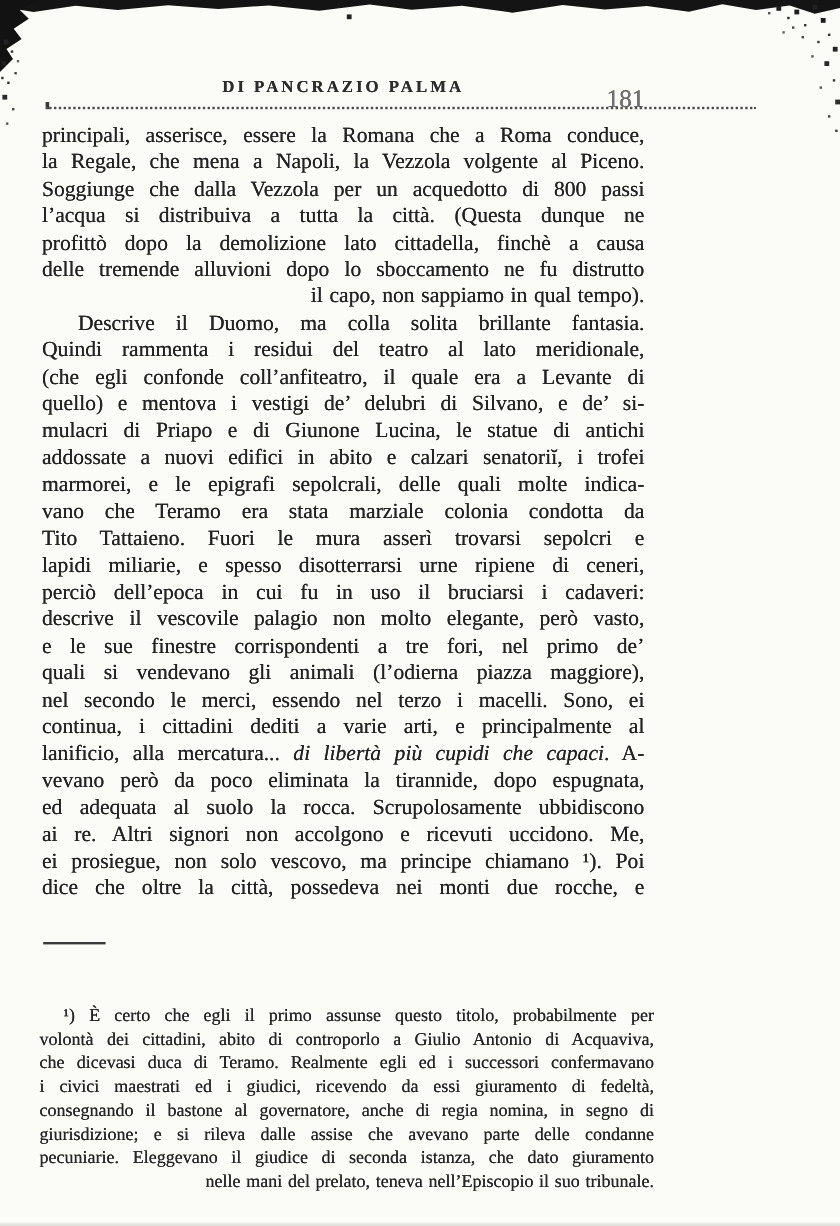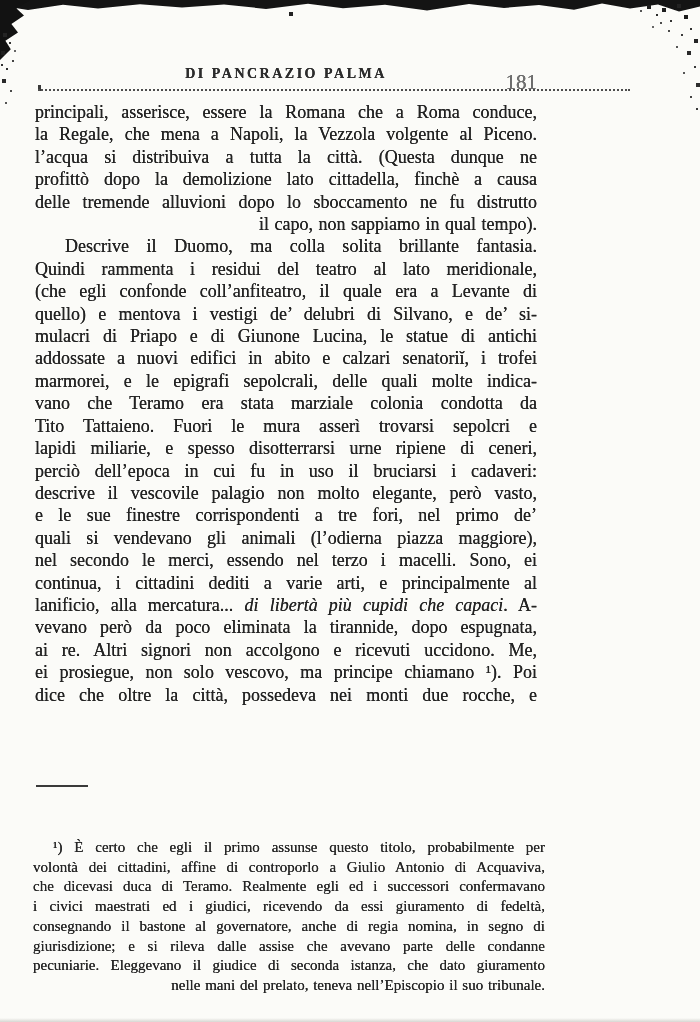--- a/index.html
+++ b/index.html
@@ -91,20 +91,21 @@
   <div class="running-header">
     <span>DI PANCRAZIO PALMA</span>
   </div>
   <div class="page-number">181</div>
   <div class="rule-tick"></div>
   <div class="dotted-rule"></div>
 
   <div class="body-text" id="body-lines">
       <div class="tline just">principali, asserisce, essere la Romana che a Roma conduce,</div>
       <div class="tline just">la Regale, che mena a Napoli, la Vezzola volgente al Piceno.</div>
+      <div class="tline just">Soggiunge che dalla Vezzola per un acquedotto di 800 passi</div>
       <div class="tline just">l’acqua si distribuiva a tutta la città. (Questa dunque ne</div>
       <div class="tline just">profittò dopo la demolizione lato cittadella, finchè a causa</div>
       <div class="tline just">delle tremende alluvioni dopo lo sboccamento ne fu distrutto</div>
       <div class="tline">il capo, non sappiamo in qual tempo).</div>
       <div class="tline just ind">Descrive il Duomo, ma colla solita brillante fantasia.</div>
       <div class="tline just">Quindi rammenta i residui del teatro al lato meridionale,</div>
       <div class="tline just">(che egli confonde coll’anfiteatro, il quale era a Levante di</div>
       <div class="tline just">quello) e mentova i vestigi de’ delubri di Silvano, e de’ si-</div>
       <div class="tline just">mulacri di Priapo e di Giunone Lucina, le statue di antichi</div>
       <div class="tline just">addossate a nuovi edifici in abito e calzari senatoriĭ, i trofei</div>
@@ -113,29 +114,30 @@
       <div class="tline just">Tito Tattaieno. Fuori le mura asserì trovarsi sepolcri e</div>
       <div class="tline just">lapidi miliarie, e spesso disotterrarsi urne ripiene di ceneri,</div>
       <div class="tline just">perciò dell’epoca in cui fu in uso il bruciarsi i cadaveri:</div>
       <div class="tline just">descrive il vescovile palagio non molto elegante, però vasto,</div>
       <div class="tline just">e le sue finestre corrispondenti a tre fori, nel primo de’</div>
       <div class="tline just">quali si vendevano gli animali (l’odierna piazza maggiore),</div>
       <div class="tline just">nel secondo le merci, essendo nel terzo i macelli. Sono, ei</div>
       <div class="tline just">continua, i cittadini dediti a varie arti, e principalmente al</div>
       <div class="tline just"><span>lanificio, alla mercatura... </span><span class="it">di libertà più cupidi che capaci</span><span>. A-</span></div>
       <div class="tline just">vevano però da poco eliminata la tirannide, dopo espugnata,</div>
+      <div class="tline just">ed adequata al suolo la rocca. Scrupolosamente ubbidiscono</div>
       <div class="tline just">ai re. Altri signori non accolgono e ricevuti uccidono. Me,</div>
       <div class="tline just">ei prosiegue, non solo vescovo, ma principe chiamano ¹). Poi</div>
       <div class="tline just">dice che oltre la città, possedeva nei monti due rocche, e</div>
     </div>
 
   <div class="footnote-rule"></div>
   <div class="footnote" id="footnote-lines">
       <div class="tline just ind">¹) È certo che egli il primo assunse questo titolo, probabilmente per</div>
-      <div class="tline just">volontà dei cittadini, affine di controporlo a Giulio Antonio di Acquaviva,</div>
+      <div class="tline just">volontà dei cittadini, abito di controporlo a Giulio Antonio di Acquaviva,</div>
       <div class="tline just">che dicevasi duca di Teramo. Realmente egli ed i successori confermavano</div>
       <div class="tline just">i civici maestrati ed i giudici, ricevendo da essi giuramento di fedeltà,</div>
       <div class="tline just">consegnando il bastone al governatore, anche di regia nomina, in segno di</div>
       <div class="tline just">giurisdizione; e si rileva dalle assise che avevano parte delle condanne</div>
       <div class="tline just">pecuniarie. Eleggevano il giudice di seconda istanza, che dato giuramento</div>
       <div class="tline">nelle mani del prelato, teneva nell’Episcopio il suo tribunale.</div>
     </div>
 
   <div class="artifact-bottom"></div>
 </div>

